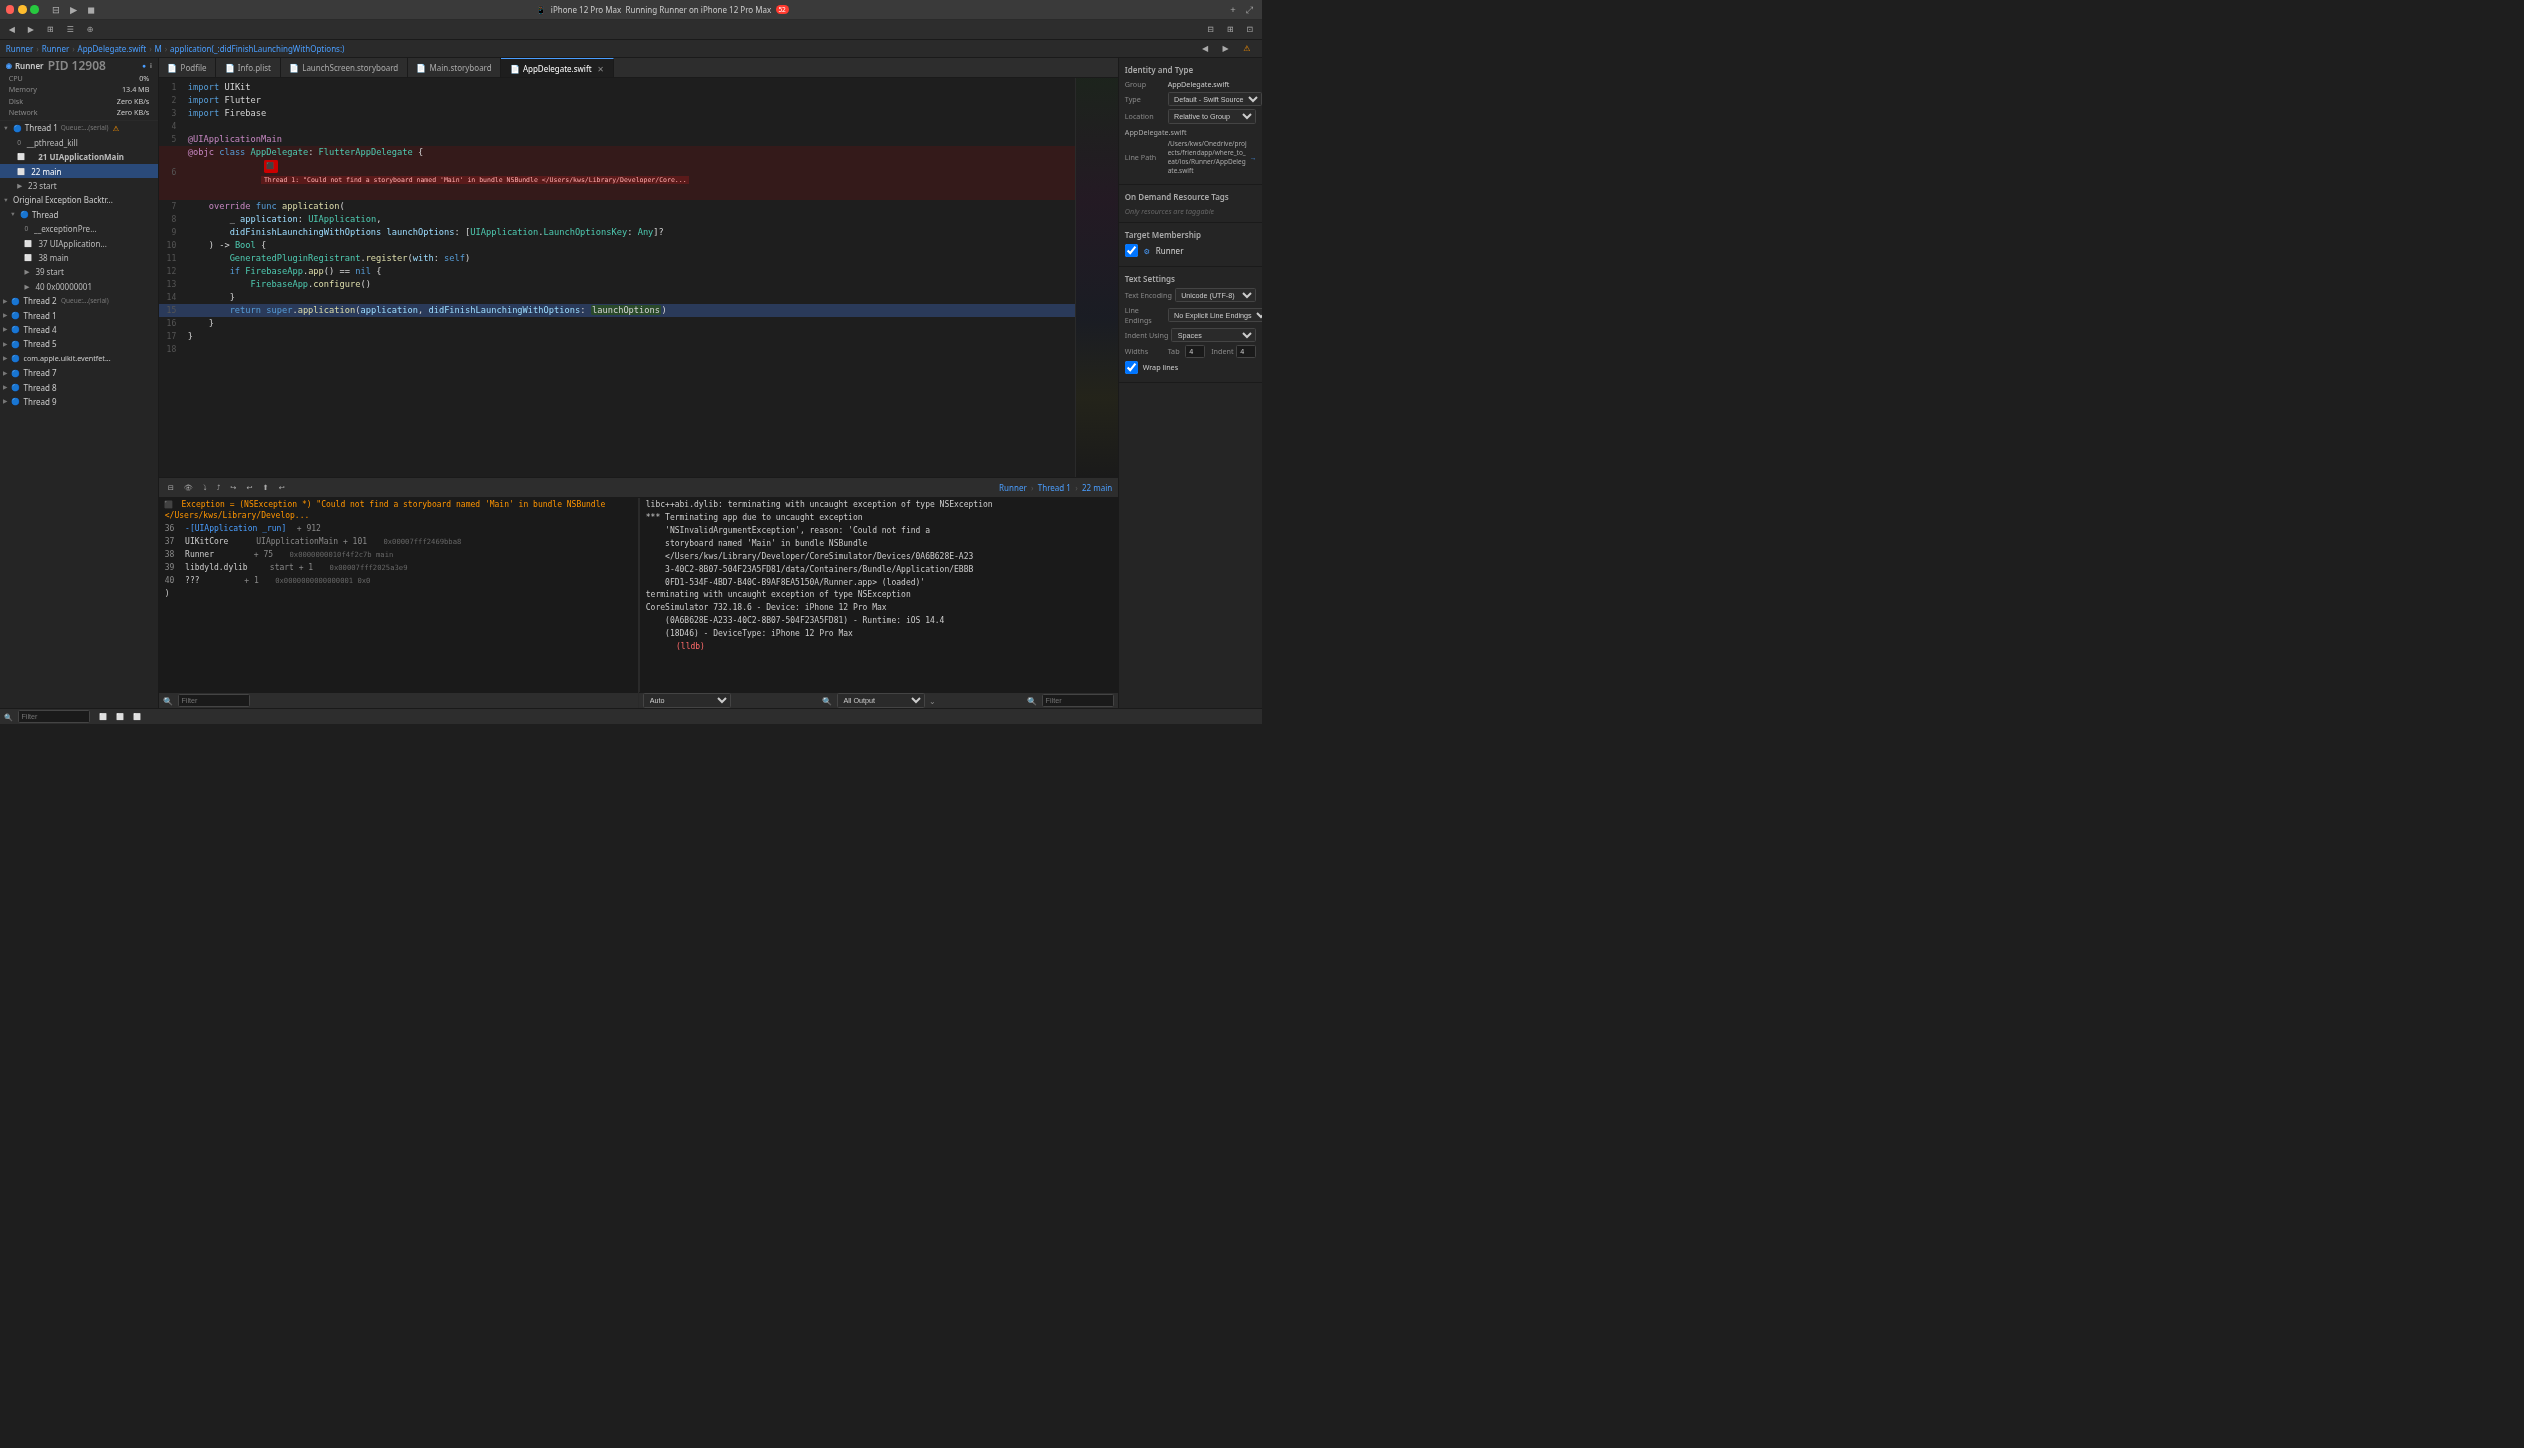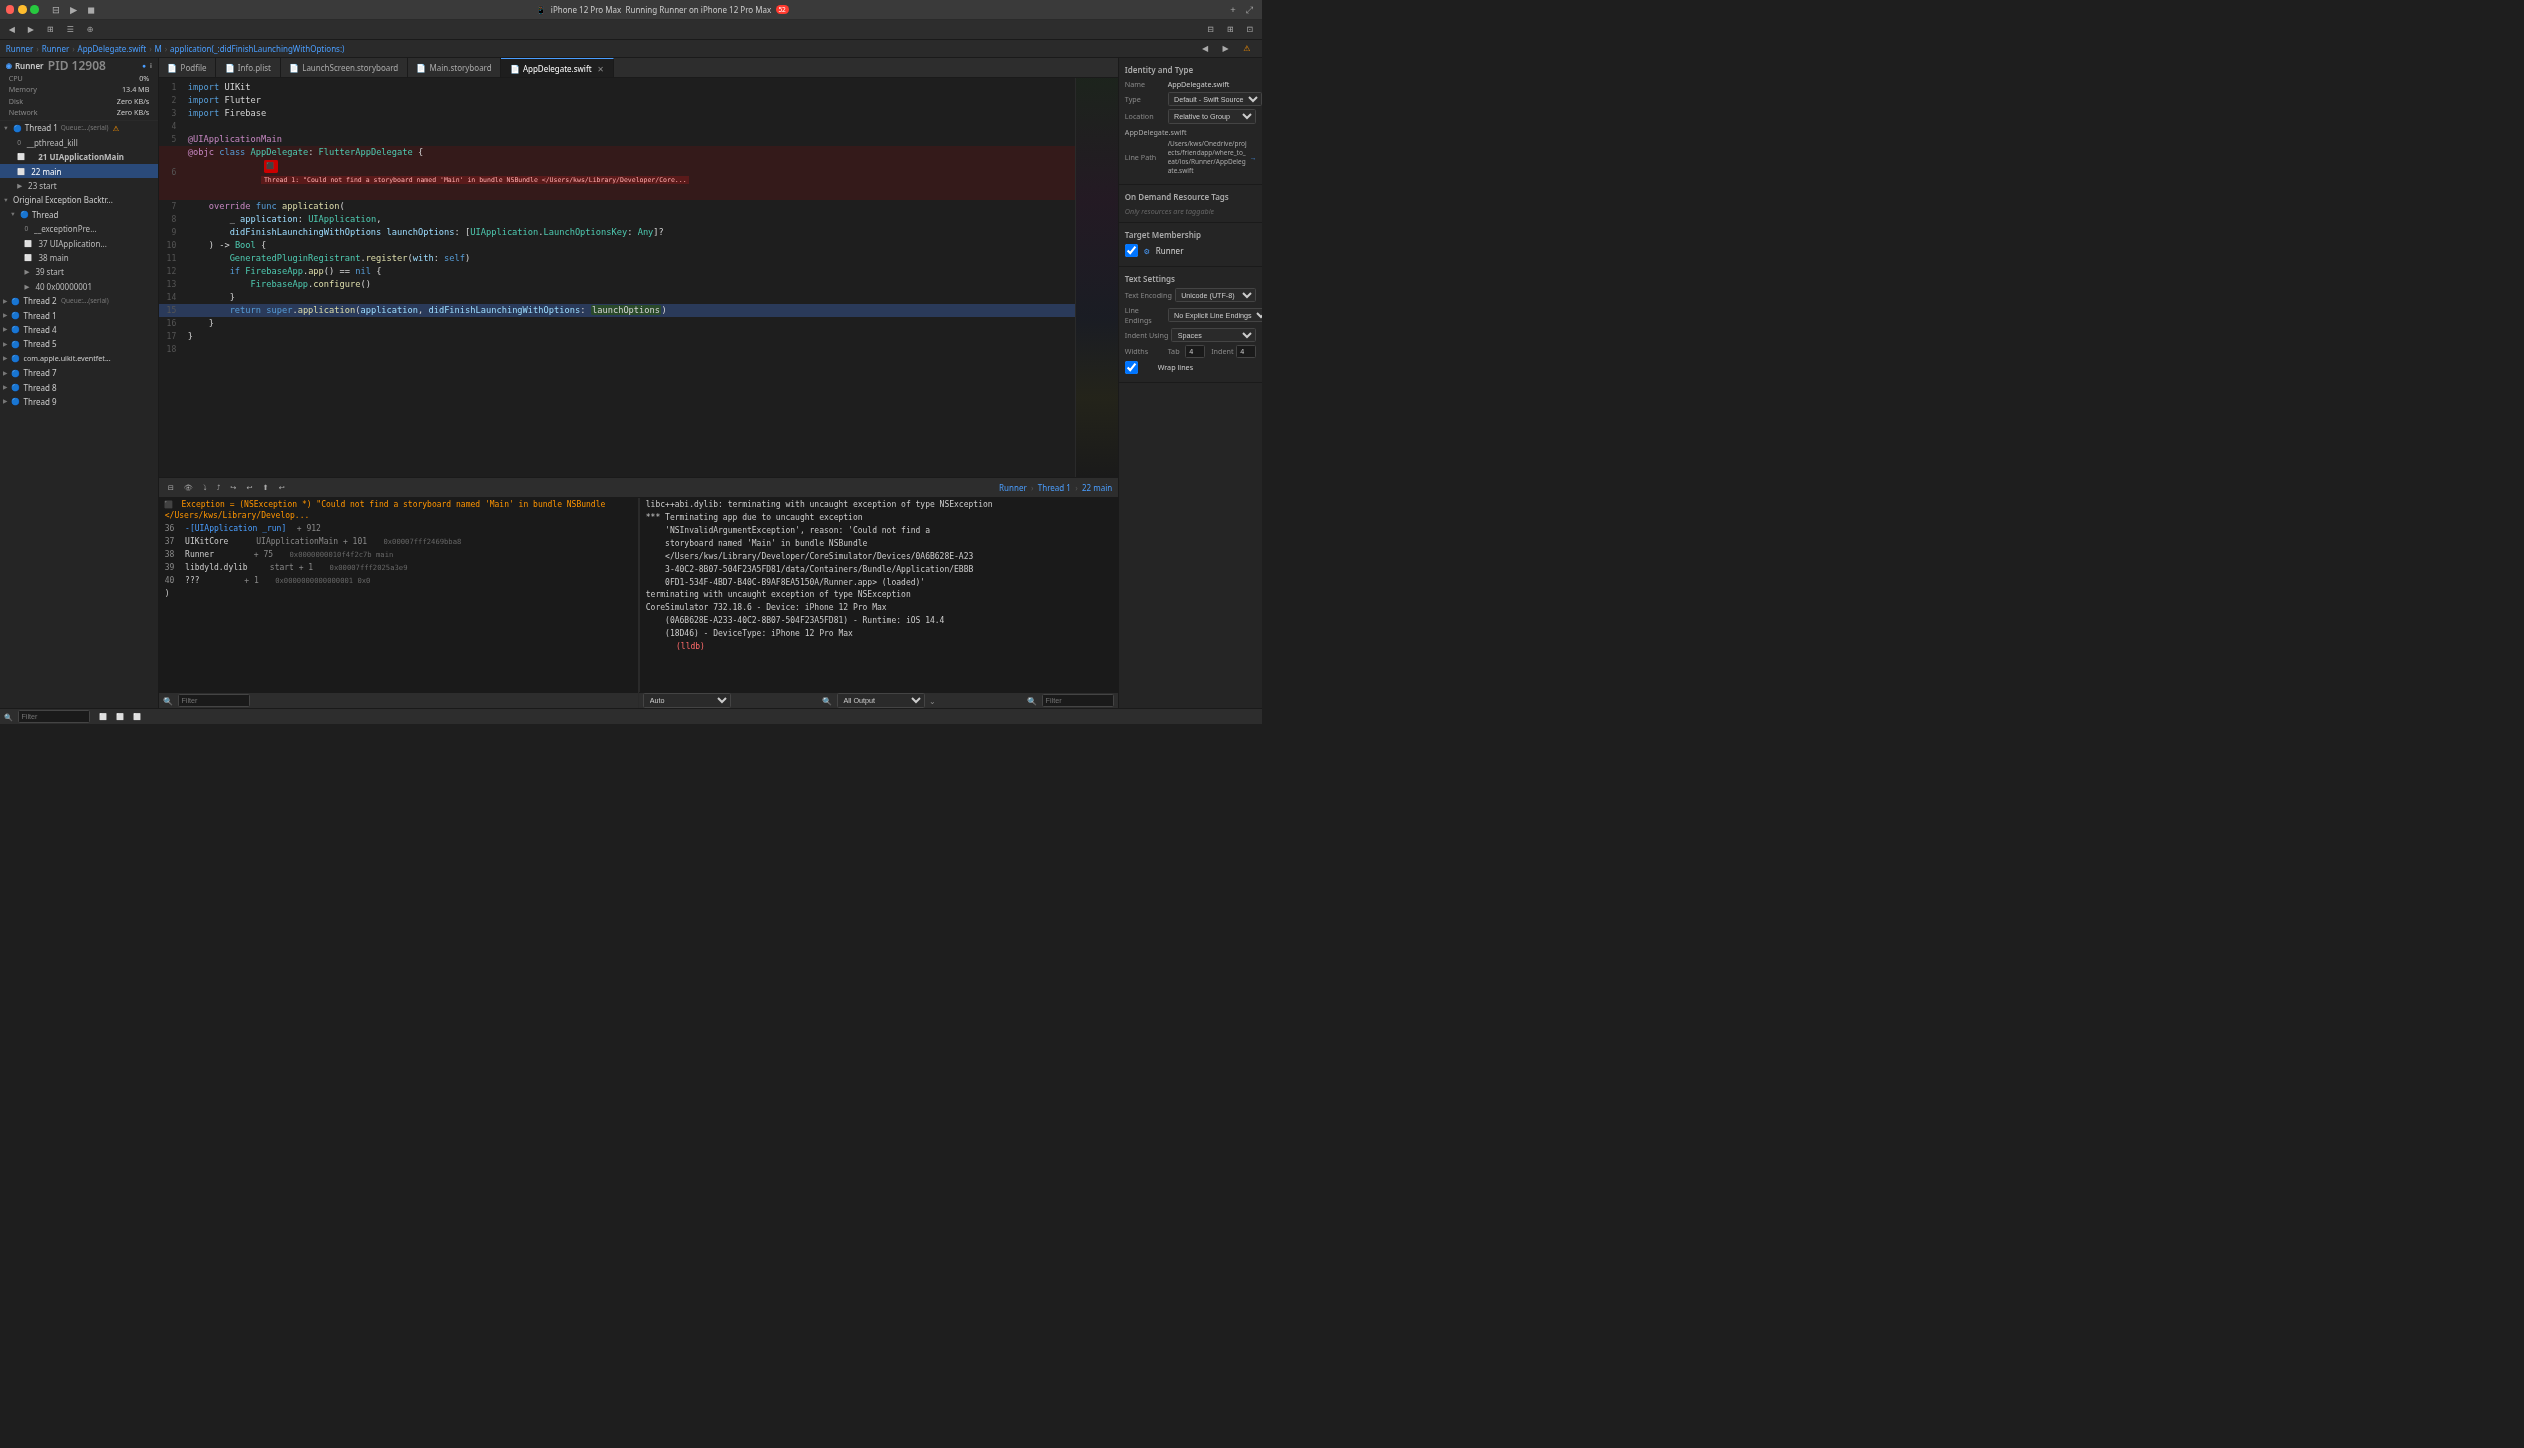--- a/index.html
+++ b/index.html
@@ -693,21 +693,21 @@
         </div>
       </div>
     </div>
   </div>
 
   <div class="right-panel">
 
     <div class="right-panel-section">
       <div class="right-panel-title">Identity and Type</div>
       <div class="field-row">
-        <span class="field-label">Name</span>
+        <span class="field-label">Group</span>
         <span class="field-value">AppDelegate.swift</span>
       </div>
       <div class="field-row">
         <span class="field-label">Type</span>
         <select class="field-select" style="flex:1;">
           <option>Default - Swift Source</option>
         </select>
       </div>
       <div class="field-row">
         <span class="field-label">Location</span>
@@ -761,21 +761,21 @@
       </div>
       <div class="field-row">
         <span class="field-label">Widths</span>
         <span style="color:#888;font-size:7.2px;">Tab</span>
         <input class="field-input" value="4" style="width: 20px; margin: 0px 2.9px;">
         <span style="color:#888;font-size:7.2px;">Indent</span>
         <input class="field-input" value="4" style="width: 20px;">
       </div>
       <div class="field-row">
         <input type="checkbox" checked="" style="">
-        <span style="margin-left:17px;color:#ccc;font-size:7.2px;">Wrap lines</span>
+        <span style="margin-left:2px;color:#ccc;font-size:7.2px;">Wrap lines</span>
       </div>
     </div>
   </div>
 </div>
 
 <div class="filter-bar" style="height:16px;background:#2d2d2d;border-top:0.7px solid #1a1a1a;">
   <span style="color:#888;font-size:7.2px;">🔍</span>
   <input class="filter-input" placeholder="Filter" style="">
   <div style="display:flex;gap:2.9px;margin-left:2.9px;">
     <button class="panel-btn" style="font-size:6.5px;">⬜</button>

